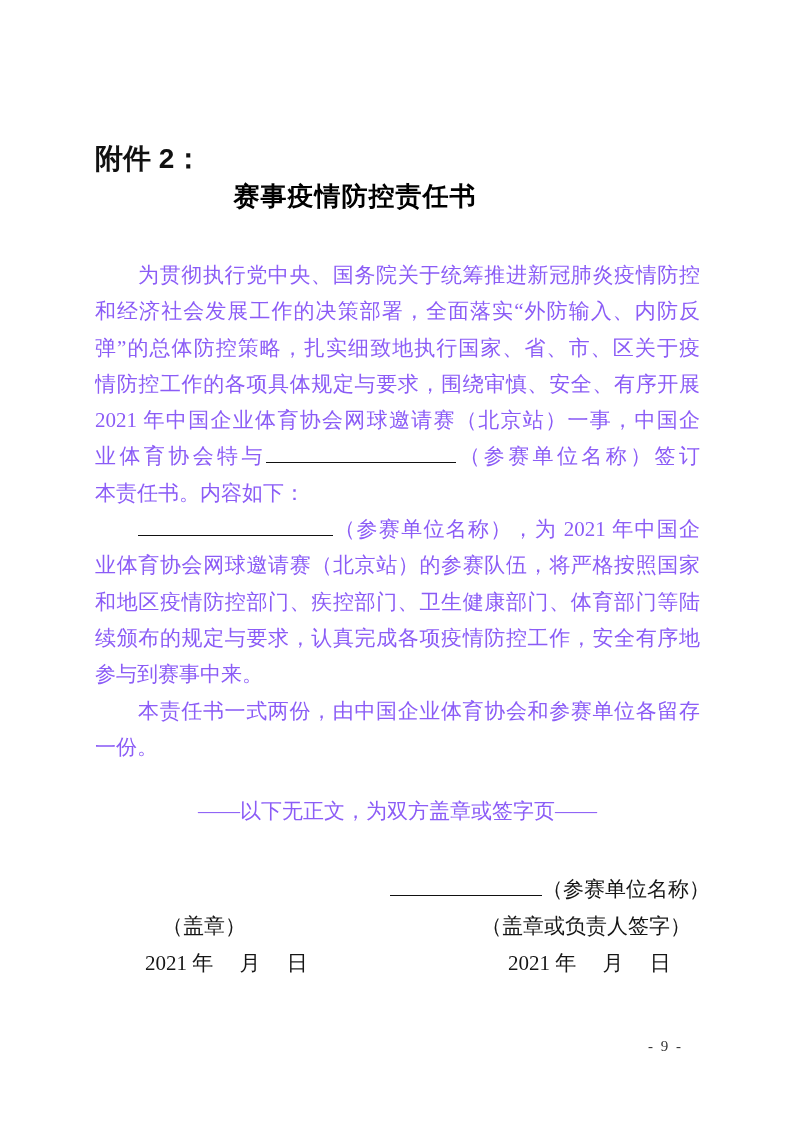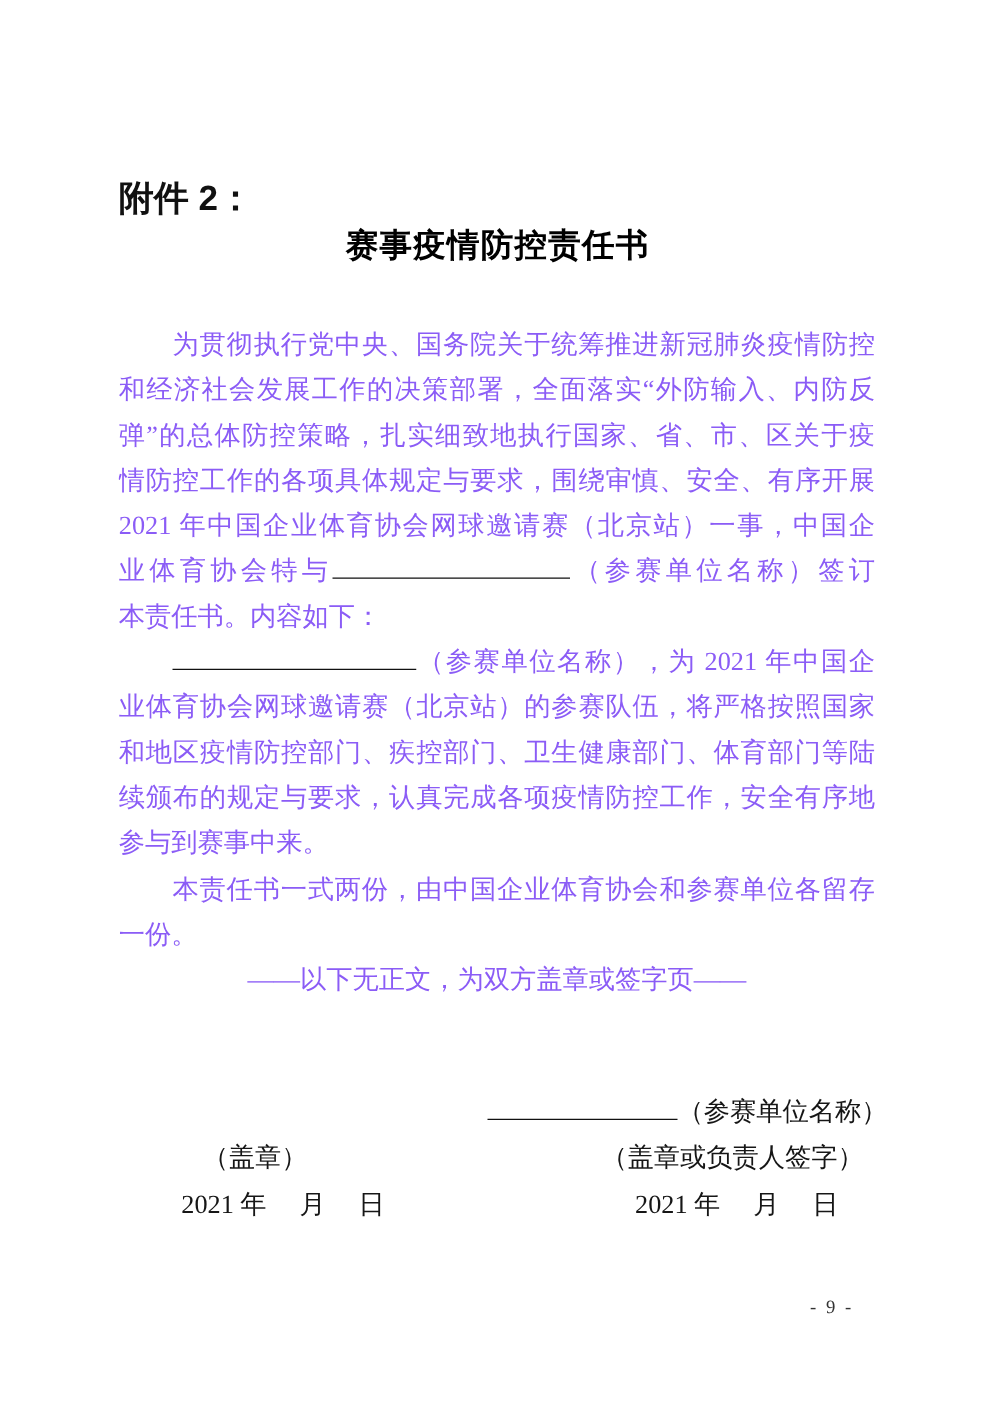--- a/index.html
+++ b/index.html
@@ -36,21 +36,20 @@
     top: 180px;
     width: 710px;
     margin: 0;
     text-align: center;
     font-family: "Liberation Serif", "DejaVu Serif", serif;
     font-weight: bold;
     font-size: 26px;
     line-height: 34px;
     color: #000000;
     letter-spacing: 1px;
-    padding-left: 43px;
   }
   
   .doc-body {
     position: absolute;
     left: 95px;
     top: 257px;
     width: 605px;
     font-size: 21px;
     color: #8b5cf6;
   }
@@ -63,20 +62,21 @@
   .line.jz {
     text-align: justify;
     text-align-last: justify;
     text-justify: inter-character;
   }
   .line.ind { padding-left: 43px; }
   .line.plain { text-align: left; }
   .line.center {
     text-align: center;
     text-align-last: center;
+    margin-top: 28px;
   }
   
   .blank {
     display: inline-block;
     border-bottom: 1.5px solid #111111;
     height: 20px;
     vertical-align: baseline;
   }
   .b190 { width: 190px; }
   .b195 { width: 195px; }

